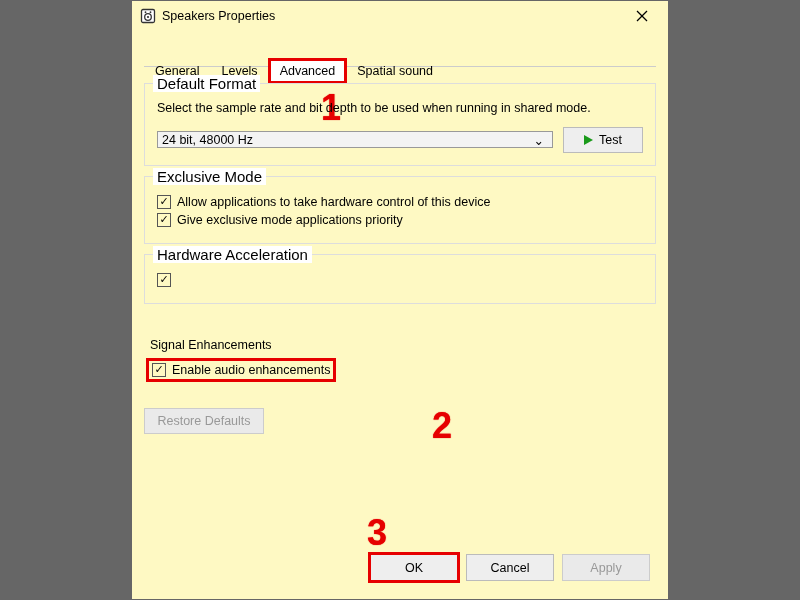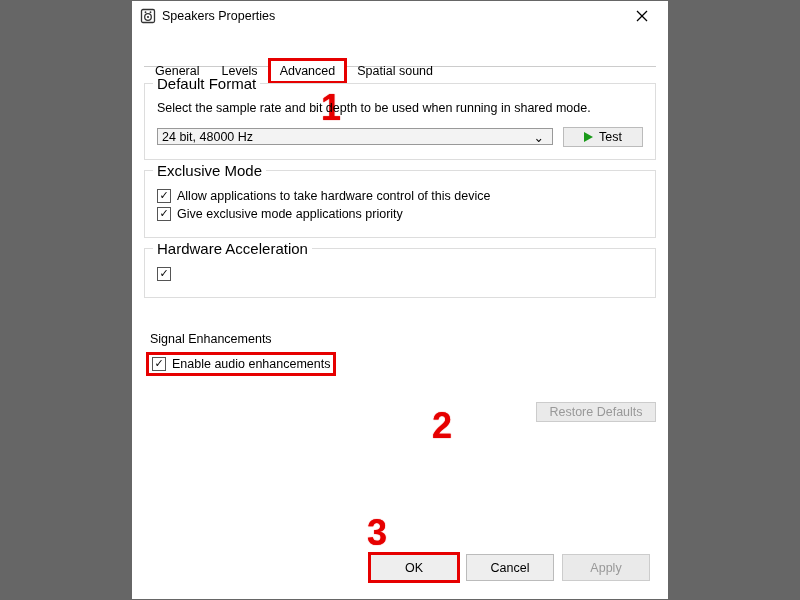--- a/index.html
+++ b/index.html
@@ -13,21 +13,21 @@
     color: #000;
     overflow: hidden;
     position: relative;
   }
   .window {
     position: absolute;
     left: 131px;
     top: 0;
     width: 538px;
     height: 600px;
-    background: #ffffff;
+    background: #fef9c3;
     border: 1px solid #666;
     display: flex;
     flex-direction: column;
   }
   .titlebar {
     height: 30px;
     display: flex;
     align-items: center;
     padding: 0 6px 0 8px;
   }
@@ -112,21 +112,21 @@
     position: relative;
     cursor: pointer;
   }
   .combo .chev {
     position: absolute;
     right: 8px;
     top: 50%;
     transform: translateY(-50%);
   }
   .btn {
-    height: 20px;
+    height: 26px;
     min-width: 80px;
     padding: 0 12px;
     background: #eee;
     border: 1px solid #bbb;
     display: inline-flex;
     align-items: center;
     justify-content: center;
     gap: 6px;
     font-size: 12.5px;
     cursor: pointer;
@@ -255,21 +255,21 @@
     <div class="anno" style="left:300px; top:338px;">2</div>
 
     <div class="group" style="border:none; padding:2px 0 0 0; margin-top:32px;">
       <span style="font-size:12.5px; display:block; margin:0 0 6px 6px;">Signal Enhancements</span>
       <div class="chk highlight" style="margin-left:6px;">
         <span class="box">✓</span>
         <span>Enable audio enhancements</span>
       </div>
     </div>
 
-    <div style="margin-top:26px;text-align:right;">
+    <div style="margin-top:26px;">
       <div class="btn disabled" style="min-width:120px;">Restore Defaults</div>
     </div>
 
   </div>
 
   <div class="footer">
     <div class="anno" style="left:235px; top:-30px;">3</div>
     <div class="btn ok-highlight">OK</div>
     <div class="btn">Cancel</div>
     <div class="btn disabled">Apply</div>

